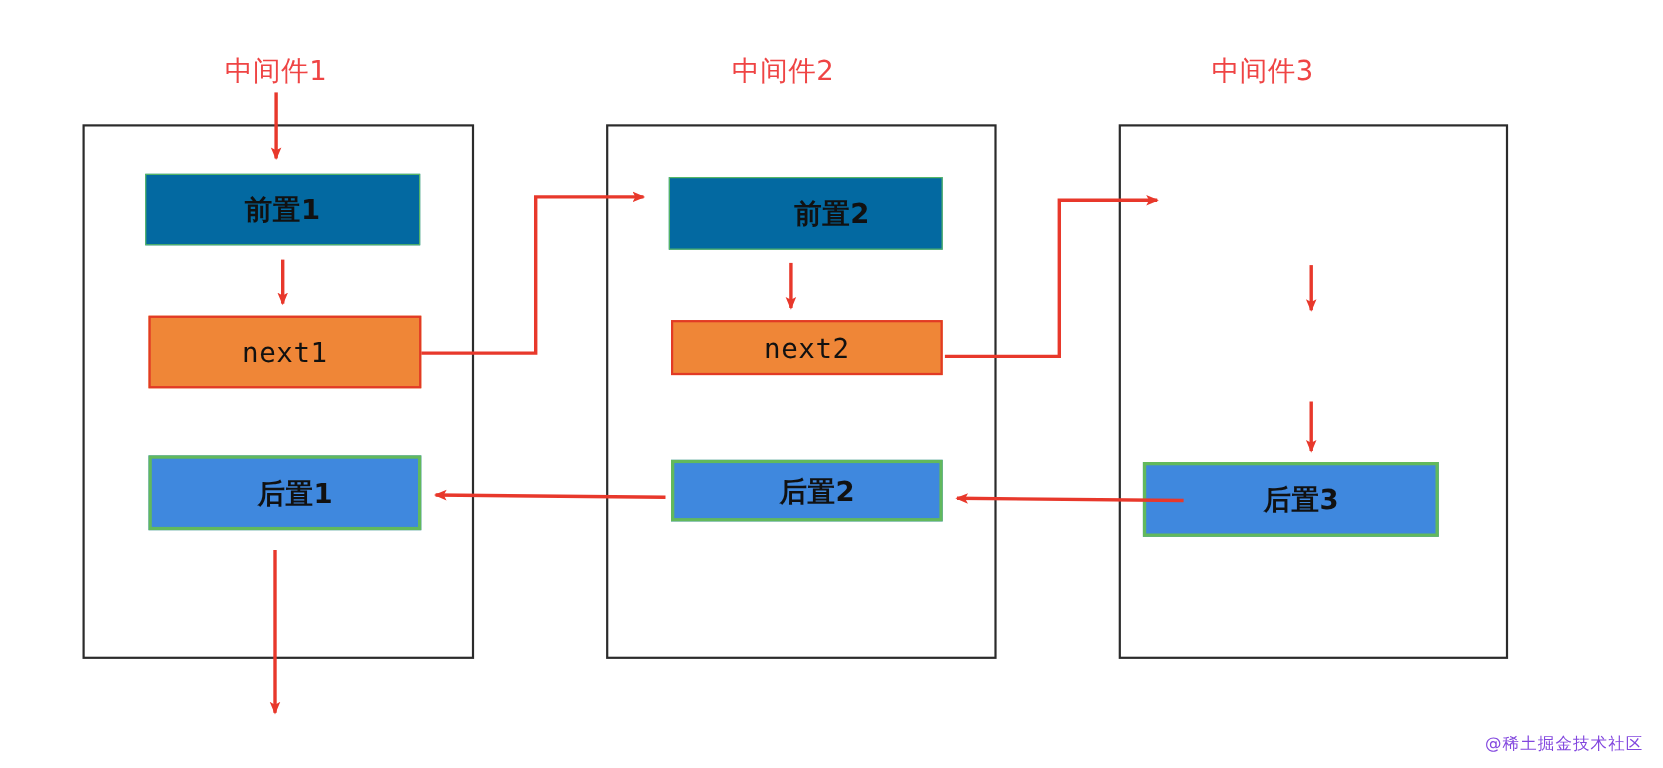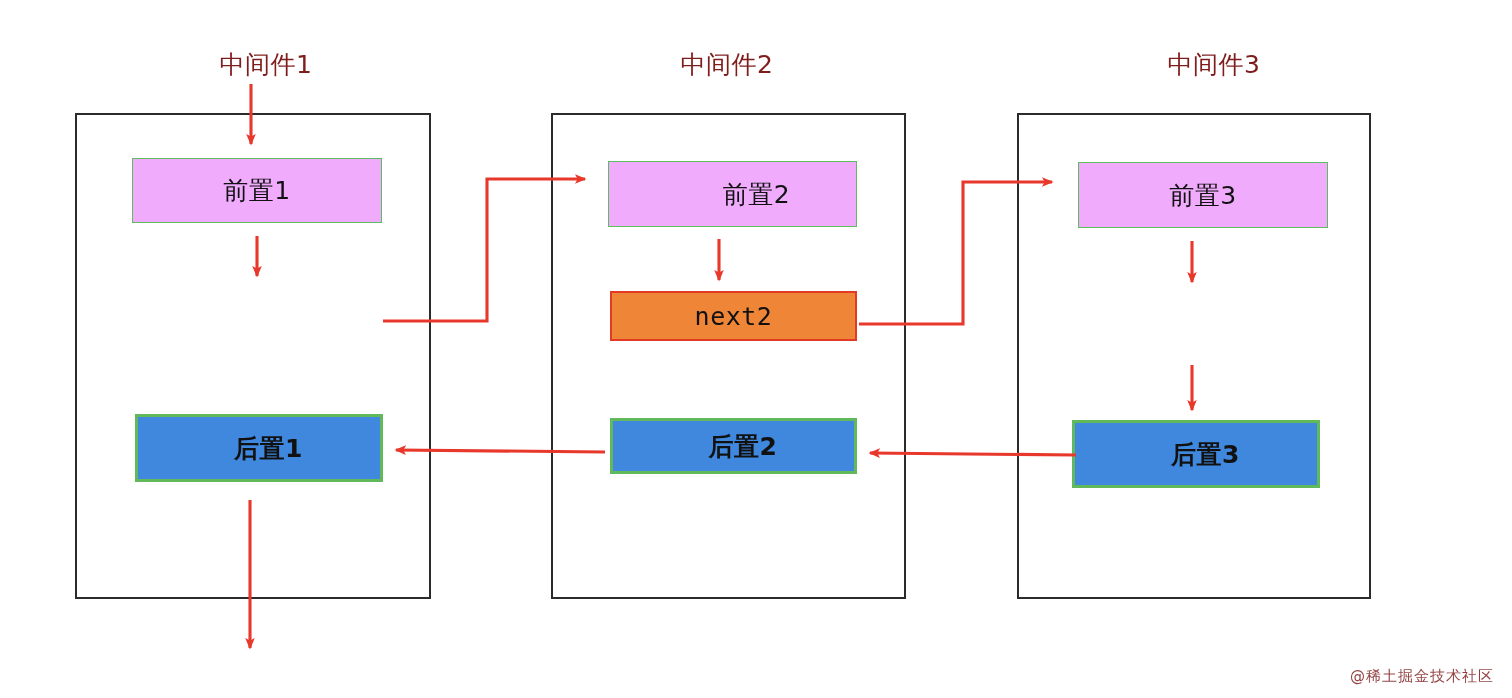--- a/index.html
+++ b/index.html
@@ -8,28 +8,27 @@
     background:#ffffff;
     font-family:"Liberation Sans","DejaVu Sans",sans-serif;
     overflow:hidden;
     position:relative;
   }
   #stage{position:absolute;left:0;top:0;width:1512px;height:698px;}
   .svg-layer{position:absolute;left:0;top:0;width:1512px;height:698px;pointer-events:none;}
 
   .mw-title{
     position:absolute;
-    color:#7f1d1d;
+    color:#ef4444;
     font-size:25px;
     font-weight:400;
     letter-spacing:0.5px;
     white-space:nowrap;
     transform:translateX(-50%);
     font-family:"DejaVu Sans","Liberation Sans",sans-serif;
-    margin-left:15px;
   }
 
   .container-box{
     position:absolute;
     border:2.5px solid #2b2b2b;
     background:transparent;
     box-sizing:border-box;
   }
 
   .node{
@@ -37,73 +36,73 @@
     box-sizing:border-box;
     display:flex;
     align-items:center;
     justify-content:center;
     font-size:25px;
     color:#111111;
     letter-spacing:0.5px;
     white-space:nowrap;
   }
   .node.pre{
-    background:#f0abfc;
+    background:#0369a1;
     border:1.5px solid #5dbd61;
     font-family:"DejaVu Sans","Liberation Sans",sans-serif;
-    font-weight:400;
+    font-weight:700;
   }
   .node.next{
     background:#ef8637;
     border:2.5px solid #e23a25;
     font-family:"DejaVu Sans Mono","Liberation Mono",monospace;
     font-weight:400;
   }
   .node.post{
     background:#3f88de;
     border:3px solid #62b95c;
     font-family:"DejaVu Sans","Liberation Sans",sans-serif;
     font-weight:600;
     padding-left:19px;
   }
 
   .watermark{
     position:absolute;
     right:18px;bottom:12px;
     font-size:15px;
-    color:#7f1d1d;
+    color:#6d28d9;
     letter-spacing:1px;
     white-space:nowrap;
     font-family:"DejaVu Sans","Liberation Sans",sans-serif;
     opacity:.85;
     margin-left:40px;
   }
 </style>
 </head>
 <body>
 
 <div id="stage">
 
   <div class="mw-title" style="left:251px;top:48px;">中间件1</div>
   <div class="mw-title" style="left:712px;top:48px;text-align:right;">中间件2</div>
-  <div class="mw-title" style="left:1199px;top:48px;">中间件3</div>
+  <div class="mw-title" style="left:1148px;top:48px;">中间件3</div>
 
   <div class="container-box" style="left:75px;top:113px;width:356px;height:486px;"></div>
   <div class="container-box" style="left:551px;top:113px;width:355px;height:486px;"></div>
   <div class="container-box" style="left:1017px;top:113px;width:354px;height:486px;"></div>
 
   <div class="node pre" style="left:132px;top:158px;width:250px;height:65px;">前置1</div>
+  <div class="node next" style="left:135px;top:287px;width:248px;height:66px;">next1</div>
   <div class="node post" style="left:135px;top:414px;width:248px;height:68px;">后置1</div>
 
   <div class="node pre" style="left:608px;top:161px;width:249px;height:66px;padding-left:48px;">前置2</div>
   <div class="node next" style="left:610px;top:291px;width:247px;height:50px;">next2</div>
   <div class="node post" style="left:610px;top:418px;width:247px;height:56px;">后置2</div>
 
-  <div class="node pre" style="left:1078px;top:162px;width:250px;height:66px;">前置3</div>
-  <div class="node post" style="left:1072px;top:420px;width:248px;height:68px;">后置3</div>
+  <div class="node post" style="left:1039px;top:420px;width:269px;height:68px;">后置3</div>
 
   <svg class="svg-layer" viewBox="0 0 1512 698">
     <defs>
       <marker id="ah" markerWidth="13" markerHeight="13" refX="10" refY="5.2" orient="auto" markerUnits="userSpaceOnUse">
         <path d="M0,0.4 L11.5,5.2 L0,10 L2.6,5.2 Z" fill="#e8382b"></path>
       </marker>
     </defs>
     <g stroke="#e8382b" stroke-width="3.1" fill="none" stroke-linecap="butt">
 
       <line x1="251" y1="84" x2="251" y2="144" marker-end="url(#ah)"></line>

